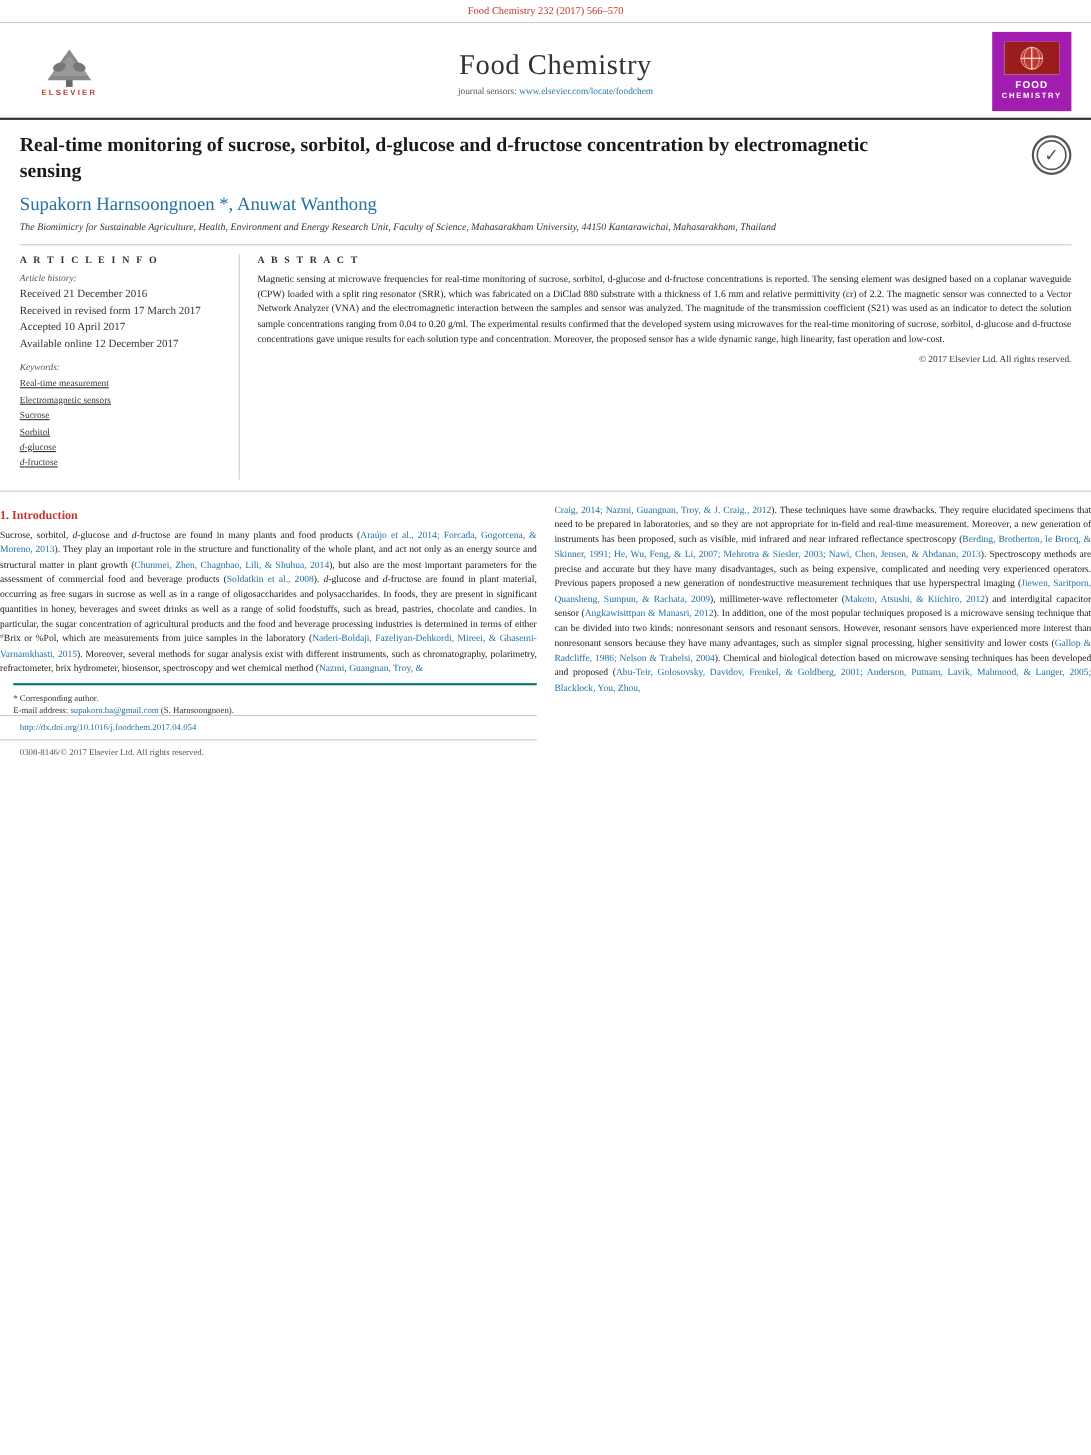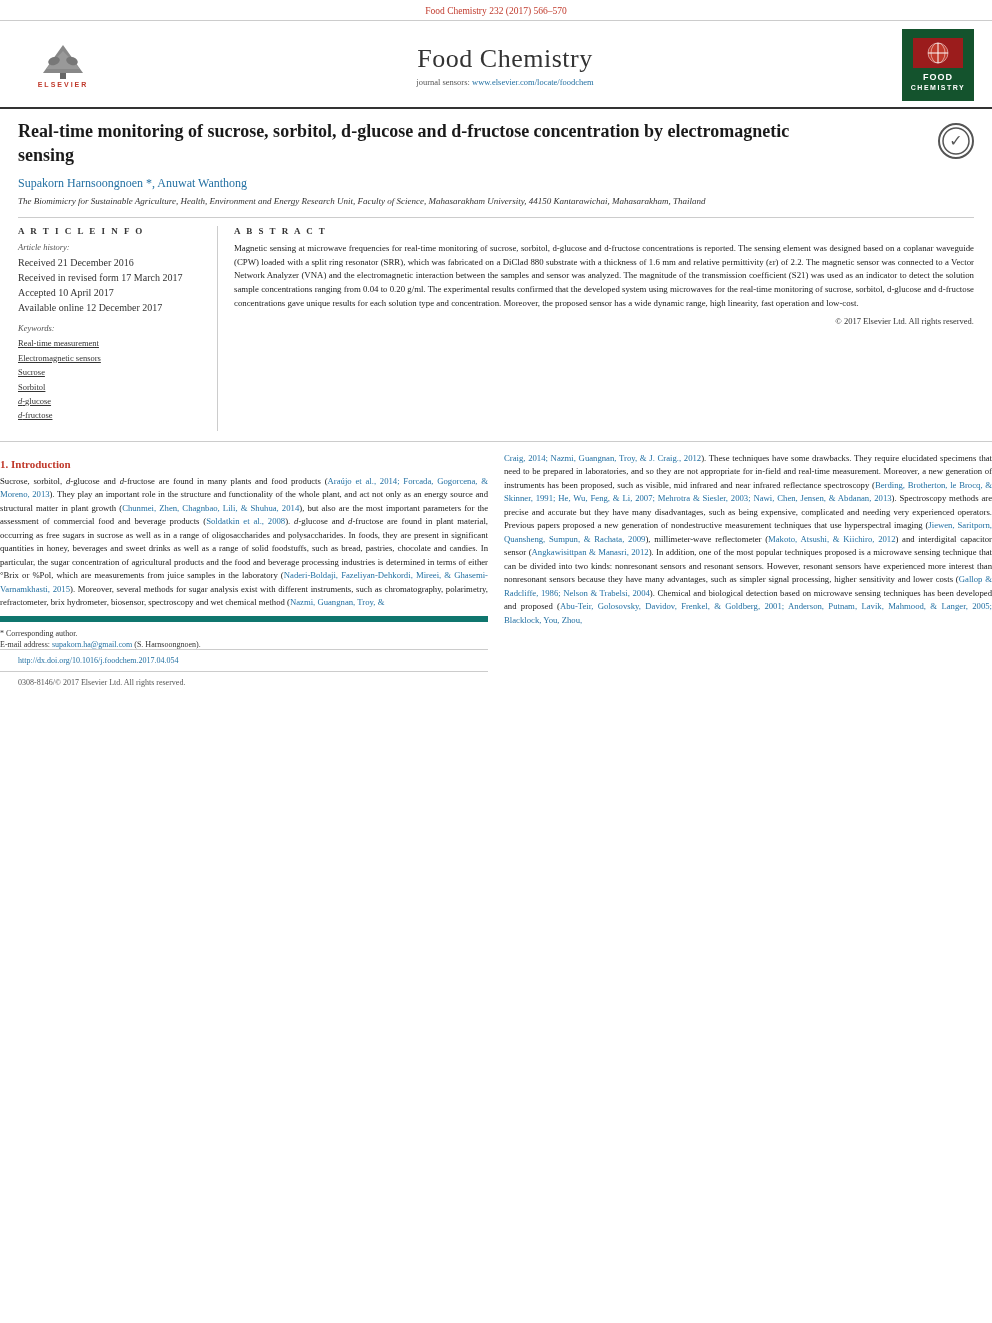--- a/index.html
+++ b/index.html
@@ -50,21 +50,21 @@
       font-size: 8.5px;
       color: #555;
       margin-top: 3px;
     }
     .journal-homepage a { color: #2471a3; text-decoration: none; }
 
     
     .fc-badge {
       width: 72px;
       min-height: 72px;
-      background: #14532d;
+      background: #a21caf;
       color: #fff;
       display: flex;
       flex-direction: column;
       align-items: center;
       justify-content: center;
       padding: 6px 4px;
       font-family: Arial, sans-serif;
       font-size: 8px;
       font-weight: bold;
       letter-spacing: 0.5px;
@@ -112,21 +112,21 @@
       justify-content: center;
       font-size: 16px;
       color: #555;
       flex-shrink: 0;
       margin-left: 10px;
       margin-top: 4px;
     }
 
     
     .authors {
-      font-size: 12px;
+      font-size: 17px;
       color: #2471a3;
       margin-bottom: 4px;
     }
 
     
     .affiliation {
       font-size: 9px;
       font-style: italic;
       color: #333;
       margin-bottom: 10px;
@@ -354,21 +354,21 @@
 
   <div class="body-left">
     <div class="section-heading">
       <span>1.</span>
       <span>Introduction</span>
     </div>
     <div class="body-para">
       Sucrose, sorbitol, <span style="font-style:italic;">d</span>-glucose and <span style="font-style:italic;">d</span>-fructose are found in many plants and food products (<span class="blue-link">Araújo et al., 2014; Forcada, Gogorcena, &amp; Moreno, 2013</span>). They play an important role in the structure and functionality of the whole plant, and act not only as an energy source and structural matter in plant growth (<span class="blue-link">Chunmei, Zhen, Chagnbao, Lili, &amp; Shuhua, 2014</span>), but also are the most important parameters for the assessment of commercial food and beverage products (<span class="blue-link">Soldatkin et al., 2008</span>). <span style="font-style:italic;">d</span>-glucose and <span style="font-style:italic;">d</span>-fructose are found in plant material, occurring as free sugars in sucrose as well as in a range of oligosaccharides and polysaccharides. In foods, they are present in significant quantities in honey, beverages and sweet drinks as well as a range of solid foodstuffs, such as bread, pastries, chocolate and candies. In particular, the sugar concentration of agricultural products and the food and beverage processing industries is determined in terms of either °Brix or %Pol, which are measurements from juice samples in the laboratory (<span class="blue-link">Naderi-Boldaji, Fazeliyan-Dehkordi, Mireei, &amp; Ghasemi-Varnamkhasti, 2015</span>). Moreover, several methods for sugar analysis exist with different instruments, such as chromatography, polarimetry, refractometer, brix hydrometer, biosensor, spectroscopy and wet chemical method (<span class="blue-link">Nazmi, Guangnan, Troy, &amp;</span>
     </div>
 
-    <div style="border-top:6px solid #0f766e;margin-top:auto;padding-top:5px;">
+    <div style="border-top:2px solid #0f766e;margin-top:auto;padding-top:5px;margin-left:12px;">
       <div class="footer-note">
         <span>* Corresponding author.</span>
       </div>
       <div class="footer-note">
         <span>E-mail address:</span>
         <a class="footer-doi">supakorn.ha@gmail.com</a>
         <span>(S. Harnsoongnoen).</span>
       </div>
     </div>
     <div class="footer-line">

